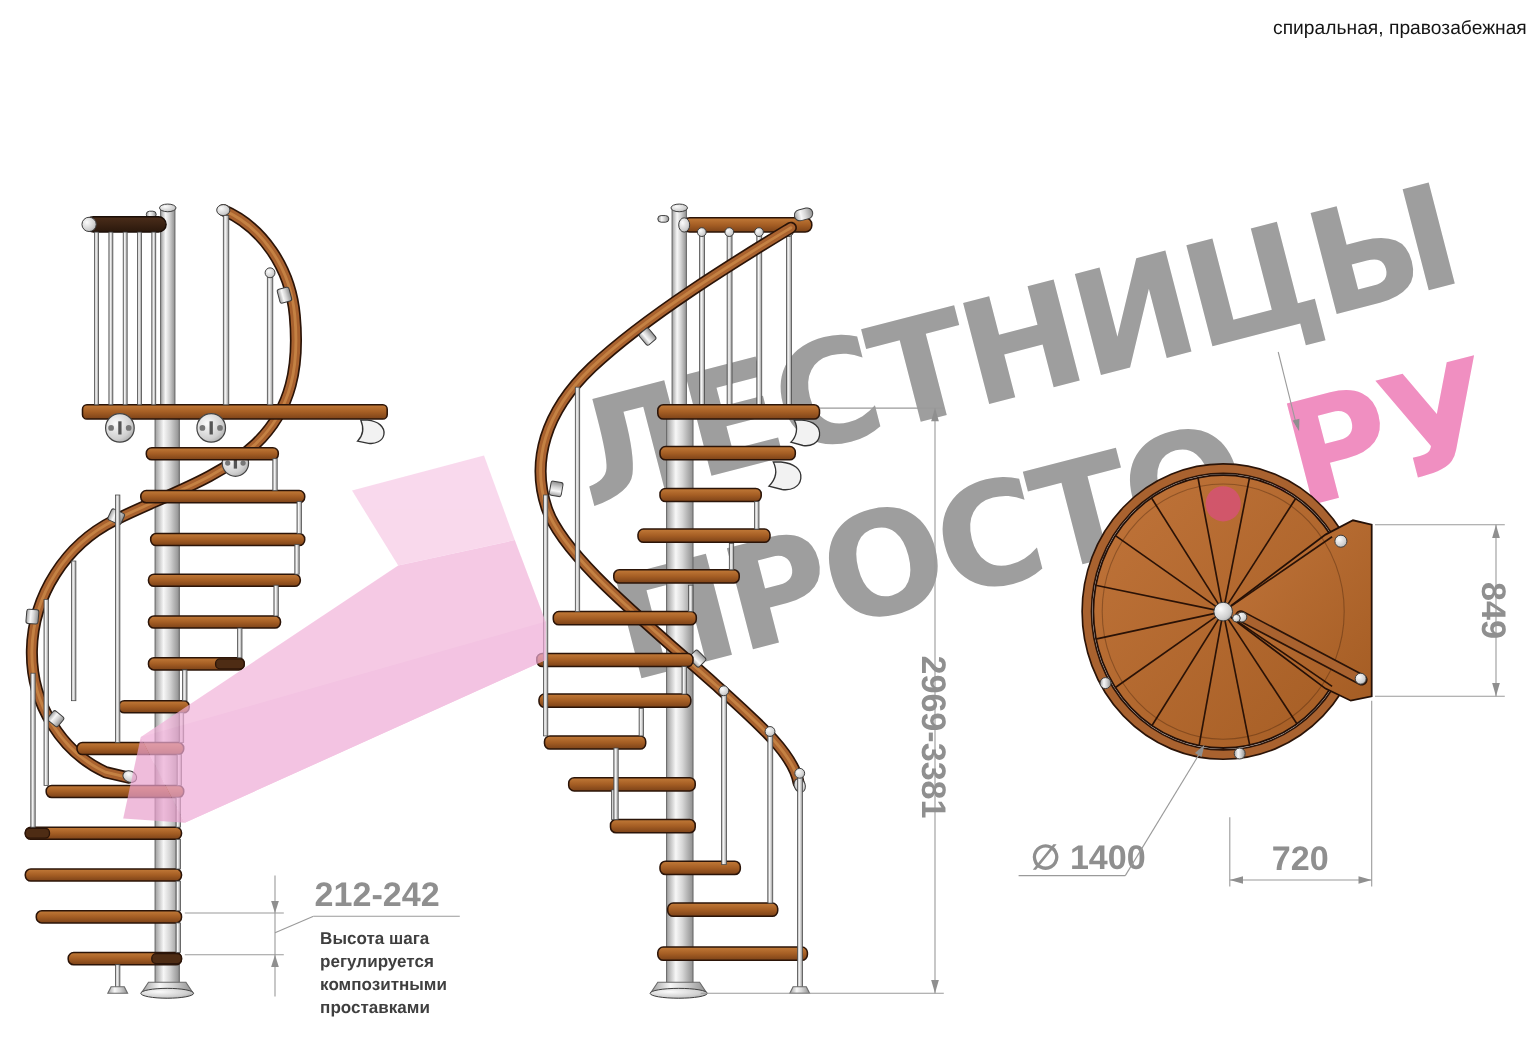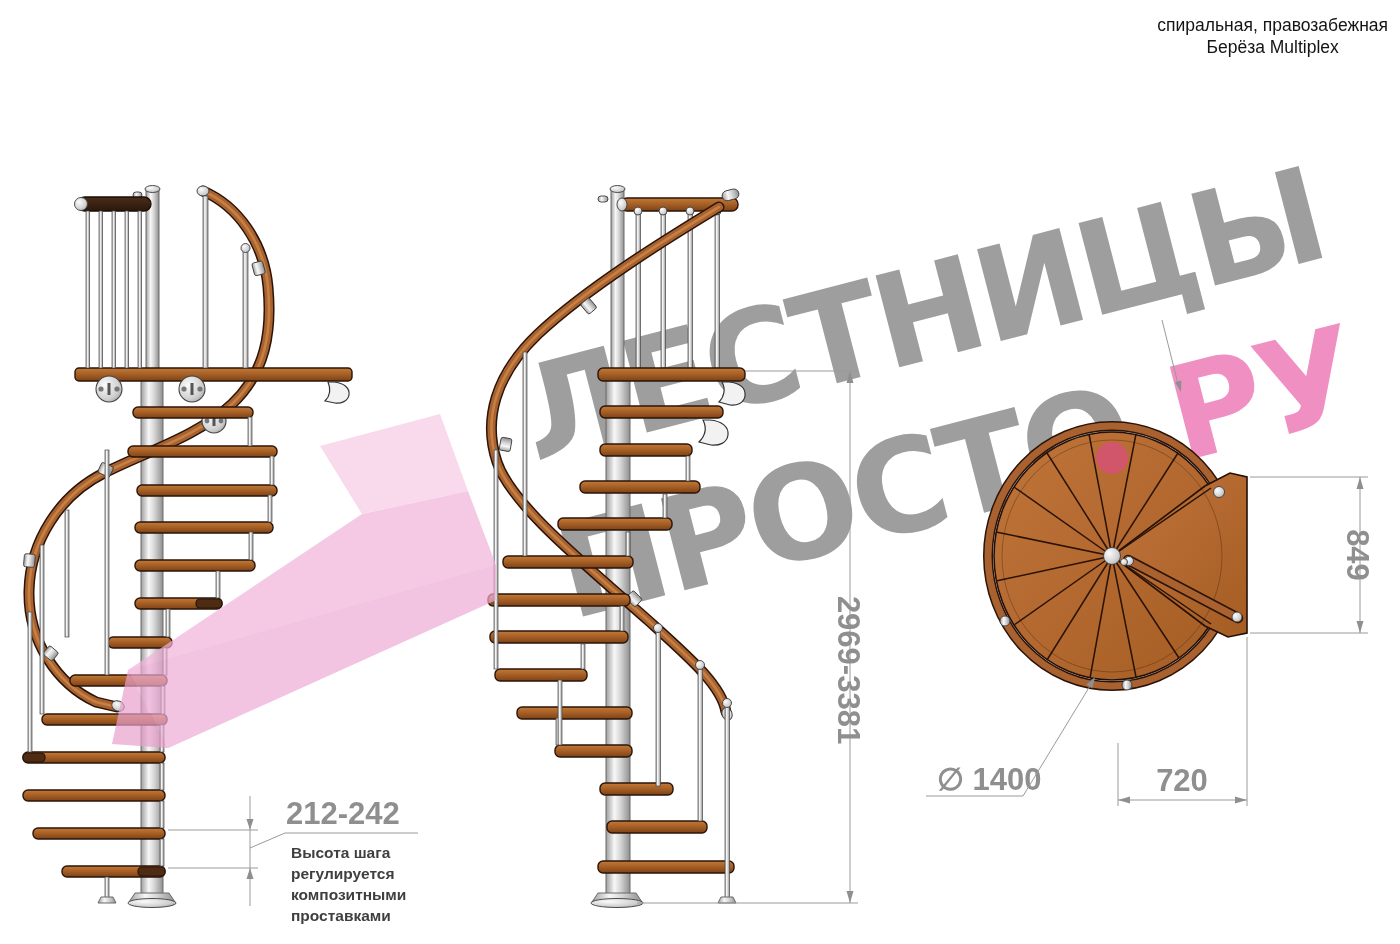--- a/index.html
+++ b/index.html
@@ -6,21 +6,21 @@
   #stage{position:relative;width:1400px;height:944px;background:#ffffff;overflow:hidden;
          font-family:"Liberation Sans","DejaVu Sans",sans-serif;}
   
   .wm{position:absolute;white-space:nowrap;font-family:"DejaVu Sans",sans-serif;
       font-weight:bold;font-size:130px;line-height:1;letter-spacing:-4px;
       color:#9e9e9e;transform-origin:0 0;transform:rotate(-14.5deg);user-select:none;}
   #wm-line1{left:507px;top:355px;}
   #wm-line2{left:544px;top:513px;}
   .wm .pink{color:#f08fc1;}
   
-  #header{position:absolute;top:14px;right:12px;text-align:center;
+  #header{position:absolute;top:14px;right:12px;text-align:left;
           font-size:17.5px;line-height:22px;color:#141414;}
   
   #draw{position:absolute;left:0;top:0;}
   .step{fill:url(#woodV);stroke:#2b1408;stroke-width:1.4;}
   .stepDark{fill:#4e2c14;stroke:#2b1408;stroke-width:1.2;}
   .bal{fill:url(#silverH);stroke:#4a4a4a;stroke-width:.7;}
   .pole{fill:url(#silverH);stroke:#6a6a6a;stroke-width:1;}
   .railOut{fill:none;stroke:#2b1408;stroke-width:11;stroke-linecap:round;}
   .railIn{fill:none;stroke:#a9622f;stroke-width:8;stroke-linecap:round;}
   .railHi{fill:none;stroke:#c98746;stroke-width:2.6;stroke-linecap:round;opacity:.85;}
@@ -337,16 +337,15 @@
       <polygon points="320,446 440,414 468,491 362,514" fill="#f7c9e5"></polygon>
       <polygon points="362,514 468,491 496,565 496,600 168,748 128,670" fill="#f2b3da"></polygon>
       <polygon points="128,670 496,565 496,600 168,748" fill="#eeabd6"></polygon>
       <polygon points="128,670 168,748 112,744" fill="#e9a0cd"></polygon>
     </g>
     <circle cx="1112" cy="458" r="16" fill="#d94f7e" opacity="0.75"></circle>
   </svg>
 
   <div id="header">
     <div>спиральная, правозабежная</div>
-    <div>Берёза Multiplex</div>
   </div>
 
 </div>
 
 </body></html>

